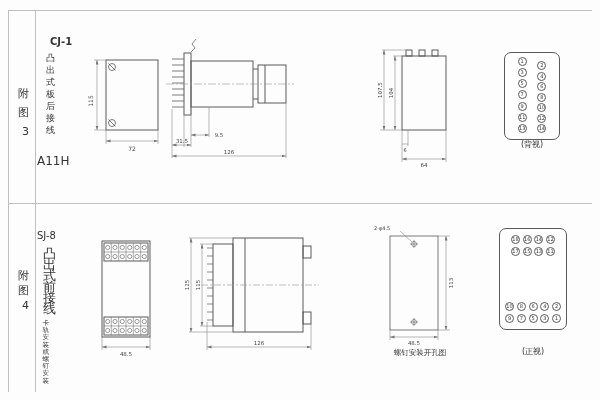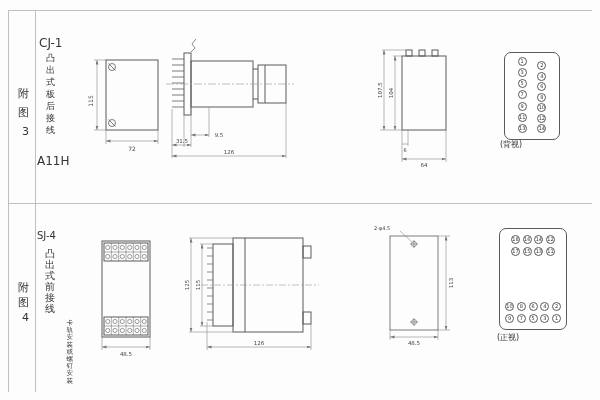--- a/index.html
+++ b/index.html
@@ -14,43 +14,43 @@
   .back-box{left:504px;top:52px;width:56px;height:88px;display:flex;justify-content:space-evenly;padding:4px 2px;}
   .tcol{display:flex;flex-direction:column;justify-content:space-between;height:76px;}
   .tcol2{height:72px;margin-top:4px;}
   .front-box{left:499px;top:228px;width:68px;height:102px;display:flex;flex-direction:column;justify-content:space-between;padding:6px 5px;}
   .tcluster{display:flex;flex-direction:column;gap:3px;}
   .trow{display:flex;justify-content:space-between;margin:0 auto;}
   .trow-narrow{width:44px;}
   .trow-wide{width:56px;}
   .tcirc{width:9px;height:9px;border:1px solid #5a5a5a;border-radius:50%;font-size:5px;line-height:7px;
          text-align:center;box-sizing:border-box;color:#333;background:#fff;}
-  .view-label{position:absolute;font-size:8px;text-align:left;color:#333;}
+  .view-label{position:absolute;font-size:8px;text-align:center;color:#333;}
   .caption{position:absolute;font-size:7.5px;text-align:center;color:#333;}
 </style>
 </head>
 <body>
 
 <div id="screen">
 
   <div class="hline" style="left:8px;top:10px;width:584px;height:1px;"></div>
   <div class="vline" style="left:8px;top:10px;width:1px;height:382px;"></div>
   <div class="hline" style="left:8px;top:203px;width:584px;height:1px;"></div>
   <div class="vline" style="left:35px;top:10px;width:1px;height:382px;"></div>
 
   <div class="vtext" style="left:15px;top:84px;width:14px;font-size:11px;line-height:19px;">附图3</div>
-  <div class="vtext" style="left:15px;top:268px;width:14px;font-size:11px;line-height:15px;margin-top:12px;">附图4</div>
-
-  <div class="htext" style="left:39px;top:36px;font-size:12px;">CJ-1</div>
+  <div class="vtext" style="left:15px;top:268px;width:14px;font-size:11px;line-height:15px;">附图4</div>
+
+  <div class="htext" style="left:50px;top:36px;font-size:10px;font-weight:bold;">CJ-1</div>
   <div class="vtext" style="left:43px;top:52px;width:12px;font-size:9px;line-height:12px;">凸出式板后接线</div>
   <div class="htext" style="left:37px;top:154px;font-size:12px;">A11H</div>
 
-  <div class="htext" style="left:37px;top:230px;font-size:10px;">SJ-4</div>
-  <div class="vtext" style="left:43px;top:248px;width:12px;font-size:10px;line-height:11px;">凸出式前接线</div>
-  <div class="vtext" style="left:40px;top:320px;width:9px;font-size:6.5px;line-height:7.2px;margin-left:24px;">卡轨安装或螺钉安装</div>
+  <div class="htext" style="left:37px;top:230px;font-size:10px;">SJ-8</div>
+  <div class="vtext" style="left:43px;top:248px;width:12px;font-size:13px;line-height:11px;">凸出式前接线</div>
+  <div class="vtext" style="left:40px;top:320px;width:9px;font-size:6.5px;line-height:7.2px;">卡轨安装或螺钉安装</div>
 
   <svg class="drawing" style="left:86px;top:50px;" width="82" height="105" viewBox="0 0 82 105">
     <defs>
       <marker id="ar1" markerWidth="5" markerHeight="4" refX="4.5" refY="1.5" orient="auto-start-reverse" markerUnits="userSpaceOnUse">
         <path d="M0,0 L4.5,1.5 L0,3 Z" fill="#777"></path>
       </marker>
     </defs>
     <g stroke="#5a5a5a" fill="none" stroke-width="1">
       <rect x="20" y="10" width="52" height="70"></rect>
     </g>
@@ -274,20 +274,21 @@
       <line x1="72" y1="14" x2="84" y2="14"></line>
       <line x1="72" y1="108" x2="84" y2="108"></line>
       <line x1="80" y1="14" x2="80" y2="108" marker-start="url(#ar6)" marker-end="url(#ar6)"></line>
       <line x1="24" y1="108" x2="24" y2="118"></line>
       <line x1="72" y1="108" x2="72" y2="118"></line>
       <line x1="24" y1="115" x2="72" y2="115" marker-start="url(#ar6)" marker-end="url(#ar6)"></line>
     </g>
     <text transform="translate(87,61) rotate(-90)" font-size="5.5" text-anchor="middle">113</text>
     <text x="48" y="123" font-size="5.5" text-anchor="middle">48.5</text>
   </svg>
+  <div class="caption" style="left:366px;top:348px;width:108px;">螺钉安装开孔图</div>
 
   <div class="termbox front-box">
     <div class="tcluster">
       <div class="trow trow-narrow">
         <div class="tcirc">18</div>
         <div class="tcirc">16</div>
         <div class="tcirc">14</div>
         <div class="tcirc">12</div>
       </div>
       <div class="trow trow-narrow">
@@ -307,15 +308,15 @@
       </div>
       <div class="trow trow-wide">
         <div class="tcirc">9</div>
         <div class="tcirc">7</div>
         <div class="tcirc">5</div>
         <div class="tcirc">3</div>
         <div class="tcirc">1</div>
       </div>
     </div>
   </div>
-  <div class="view-label" style="left:497px;top:332px;width:72px;">(正视)</div>
+  <div class="view-label" style="left:497px;top:346px;width:72px;">(正视)</div>
 
 </div>
 
 </body></html>

